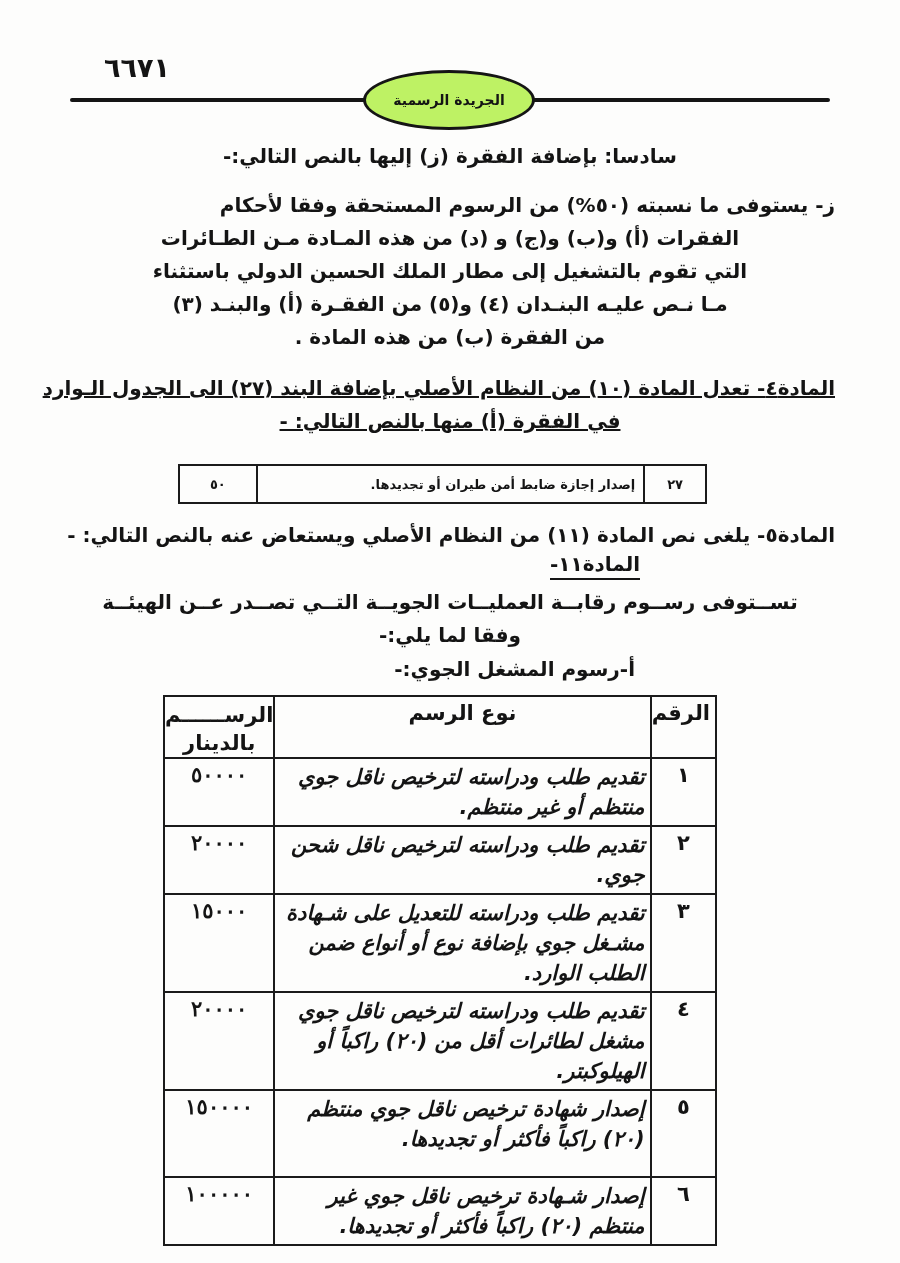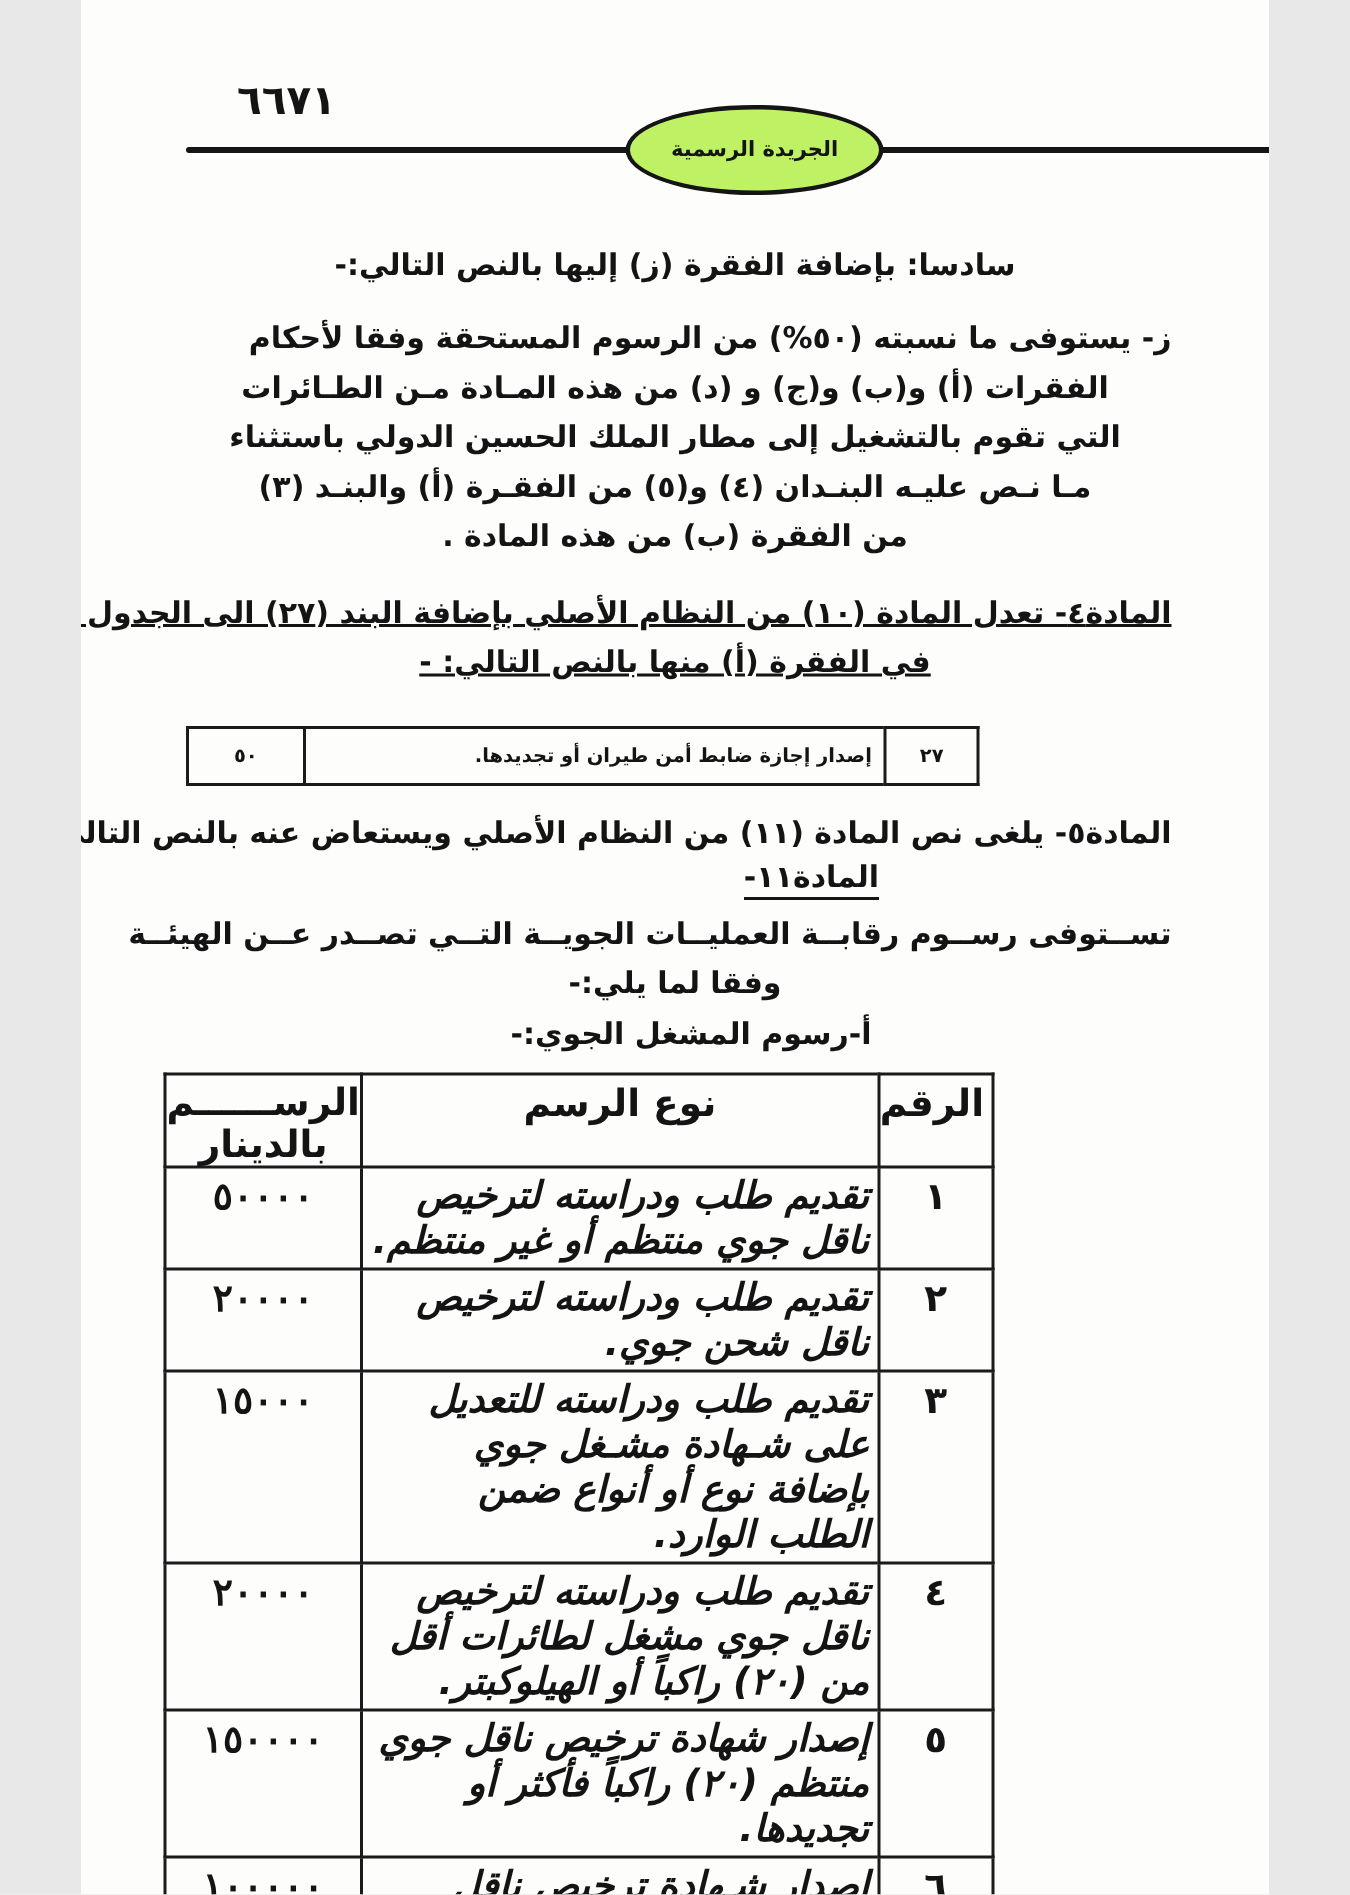--- a/index.html
+++ b/index.html
@@ -1,19 +1,19 @@
 <!DOCTYPE html>
 <html lang="ar"><head>
 <meta charset="utf-8">
 <style>
   * { margin:0; padding:0; box-sizing:border-box; }
   html,body { background:#e8e8e8; }
   .page {
     position:relative;
-    width:792px; height:1263px;
+    width:900px; height:1263px;
     margin:0 auto;
     background:#fdfdfc;
     color:#141414;
     font-family:"DejaVu Sans", sans-serif;
     font-weight:bold;
     overflow:hidden;
   }
   
   .header { position:relative; height:132px; }
   .page-num {
@@ -28,21 +28,21 @@
     position:absolute; top:70px; left:363px; width:172px; height:60px;
     background:#bef264; border:3px solid #151515; border-radius:50%;
     display:flex; align-items:center; justify-content:center;
   }
   .badge span { font-size:14px; }
   
   .doc-body { direction:rtl; padding:0 65px; }
   .line { white-space:nowrap; font-size:20px; line-height:33px; }
   .center { text-align:center; }
   .right  { text-align:right; }
-  .h-sixth { margin-top:28px; }
+  .h-sixth { margin-top:8px; }
   .clause-z { margin-top:16px; }
   .article4 { margin-top:18px;text-decoration:underline; }
   .article5 { margin-top:15px; }
   .a11-title {
     display:inline-block; font-size:20px;
     border-bottom:2px solid #151515; padding-bottom:2px;
   }
   .a11-wrap { text-align:right; padding-right:195px; }
   .tastawfa { margin-top:6px; }
   .sub-a-wrap { text-align:right; padding-right:200px; margin-top:1px; }
@@ -54,21 +54,21 @@
     margin:26px 128px 0 auto; width:529px;
   }
   .t27 td { height:38px; font-size:13px; }
   .t27 .num  { width:62px; text-align:center;border-radius:19px; }
   .t27 .typ  { width:389px; text-align:right; padding:0 8px; }
   .t27 .fee  { width:78px; text-align:center; letter-spacing:3px; }
   
   .fees {
     margin:9px 118px 0 auto; width:554px;
   }
-  .fees th, .fees td { vertical-align:top; font-size:25px; }
+  .fees th, .fees td { vertical-align:top; font-size:21px; }
   .fees .col-num { width:65px; }
   .fees .col-typ { width:380px; }
   .fees .col-fee { width:109px; }
   .fees th { height:60px; padding-top:4px; }
   .fees th.hnum { text-align:right; padding-right:5px;margin-left:28px; }
   .fees th.htyp { text-align:center; }
   .fees th.hfee { text-align:center; line-height:28px; }
   .fees td.num { text-align:center; padding-top:4px; }
   .fees td.typ { text-align:right; padding:3px 5px 3px 4px; line-height:30px; white-space:normal;font-style:italic; }
   .fees td.fee { text-align:center; letter-spacing:6px; padding-top:4px;font-family:Liberation Serif, serif; }

